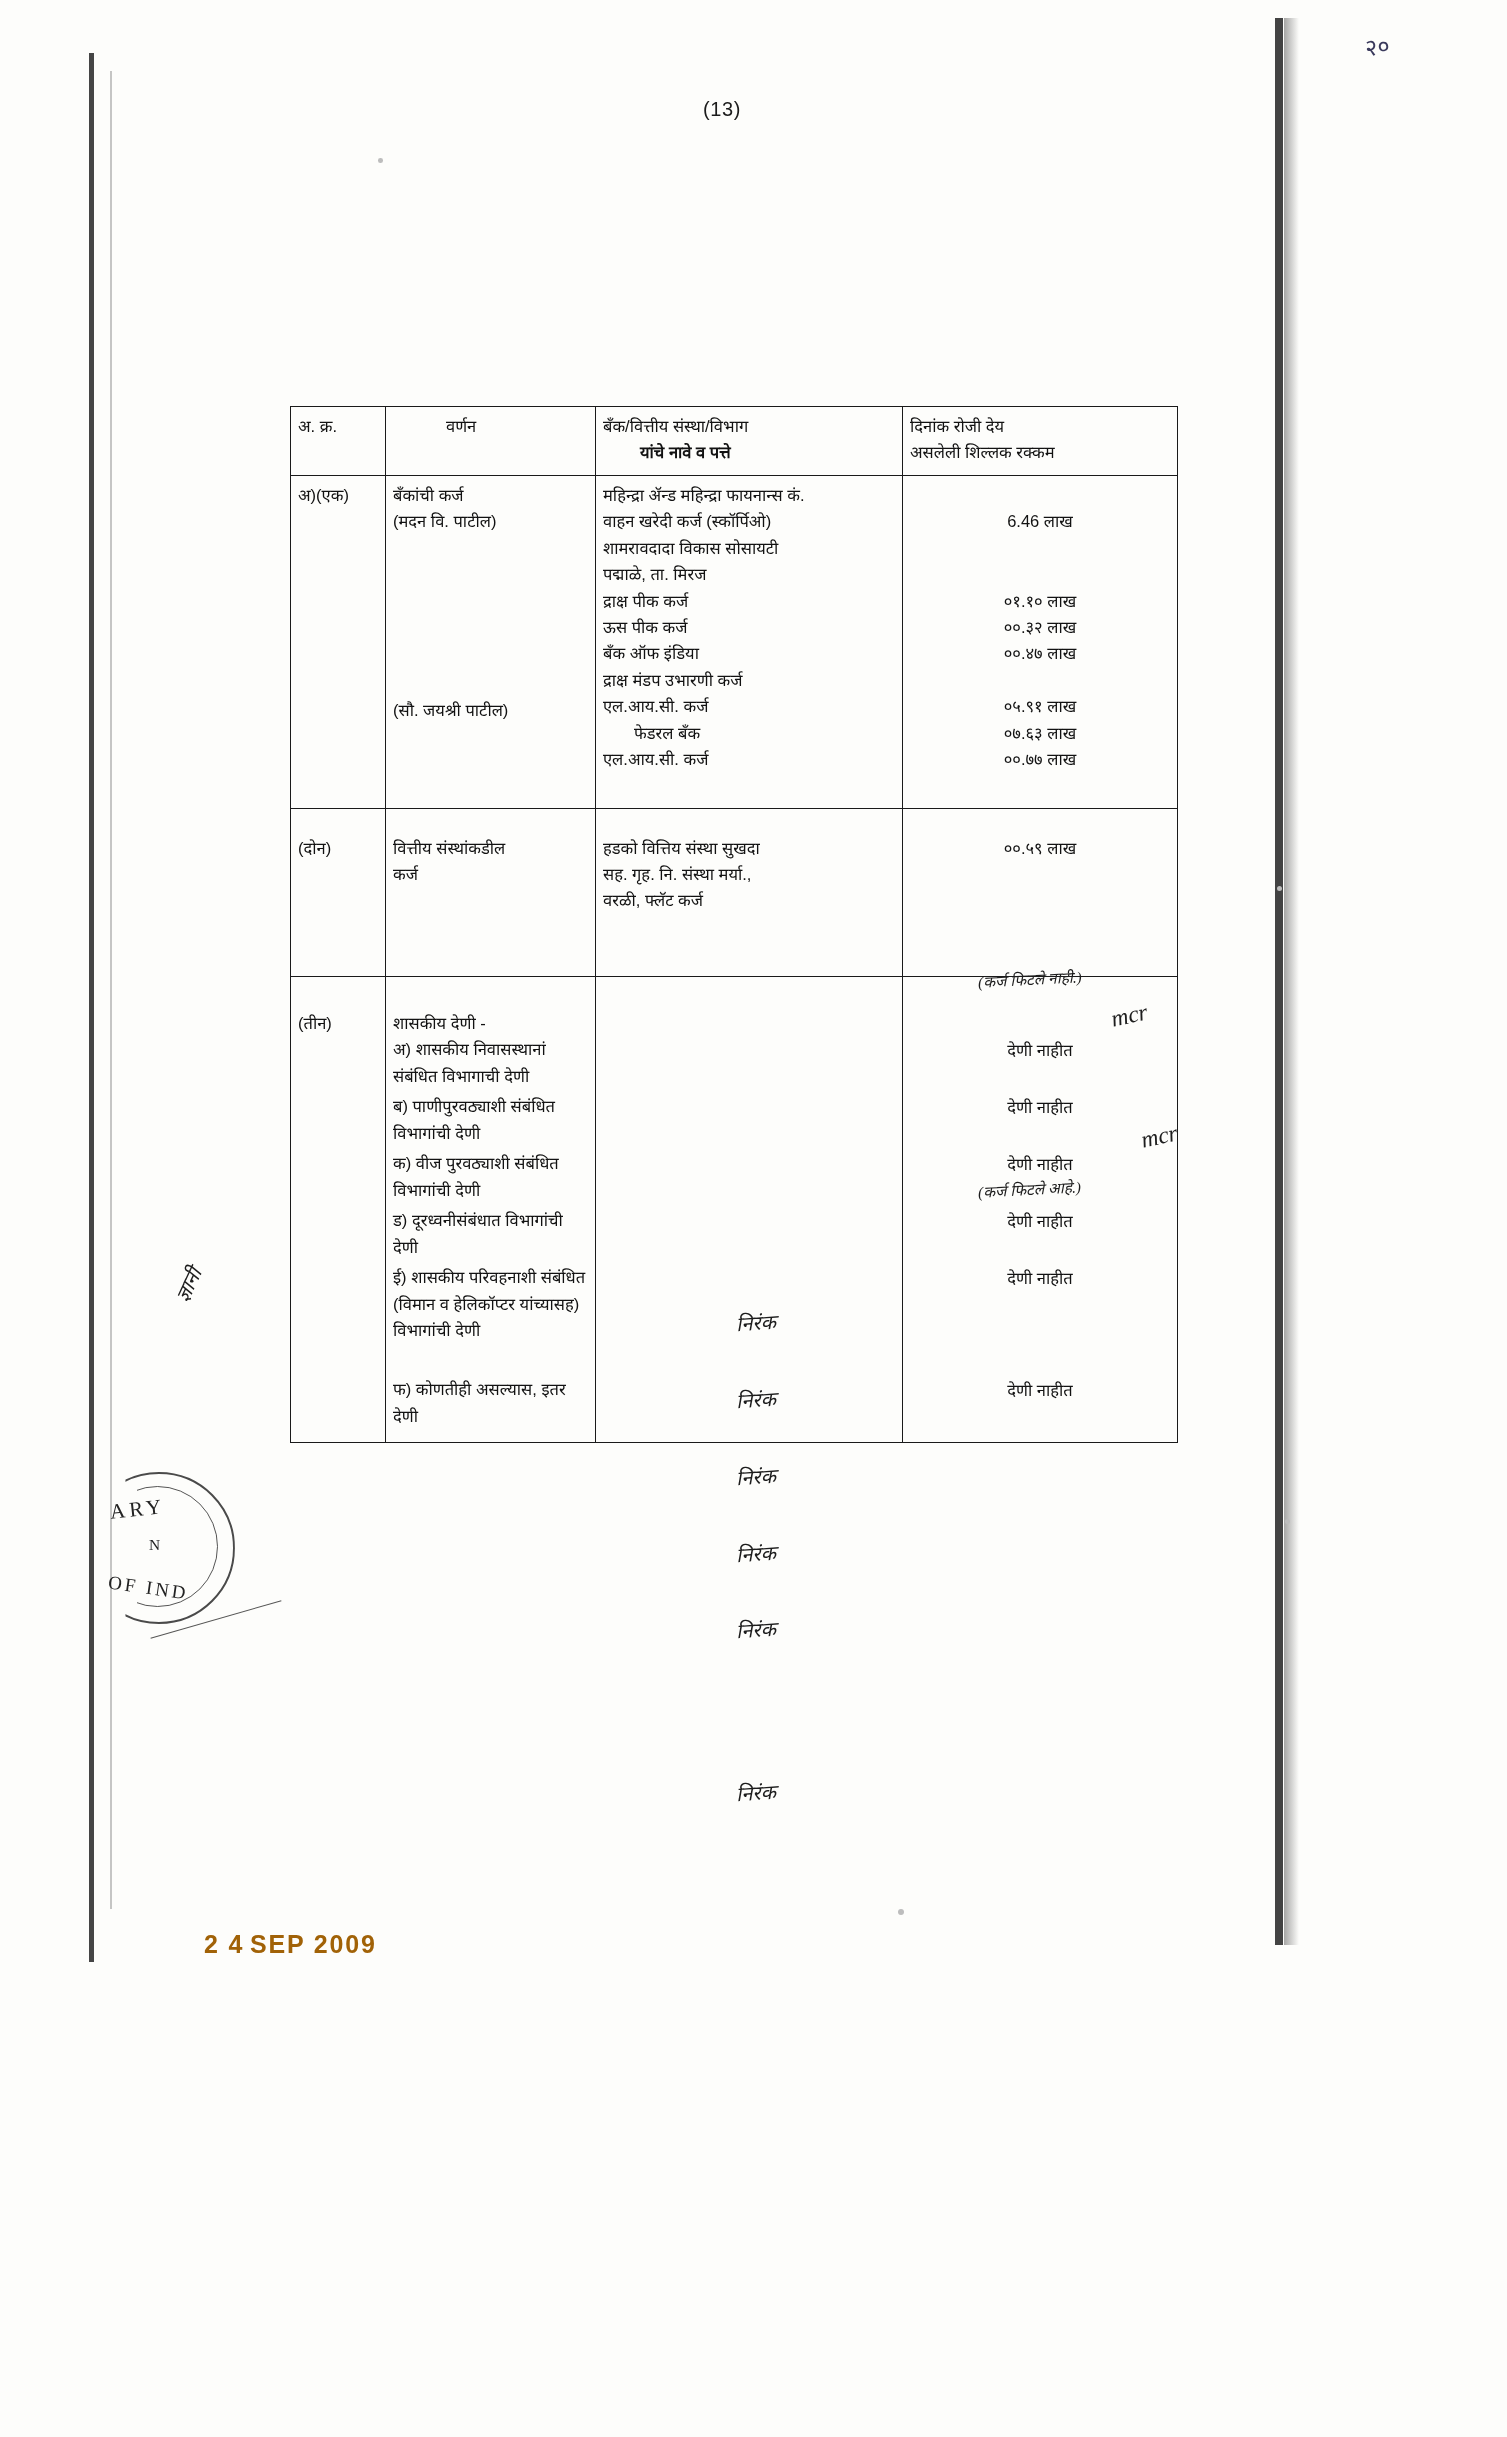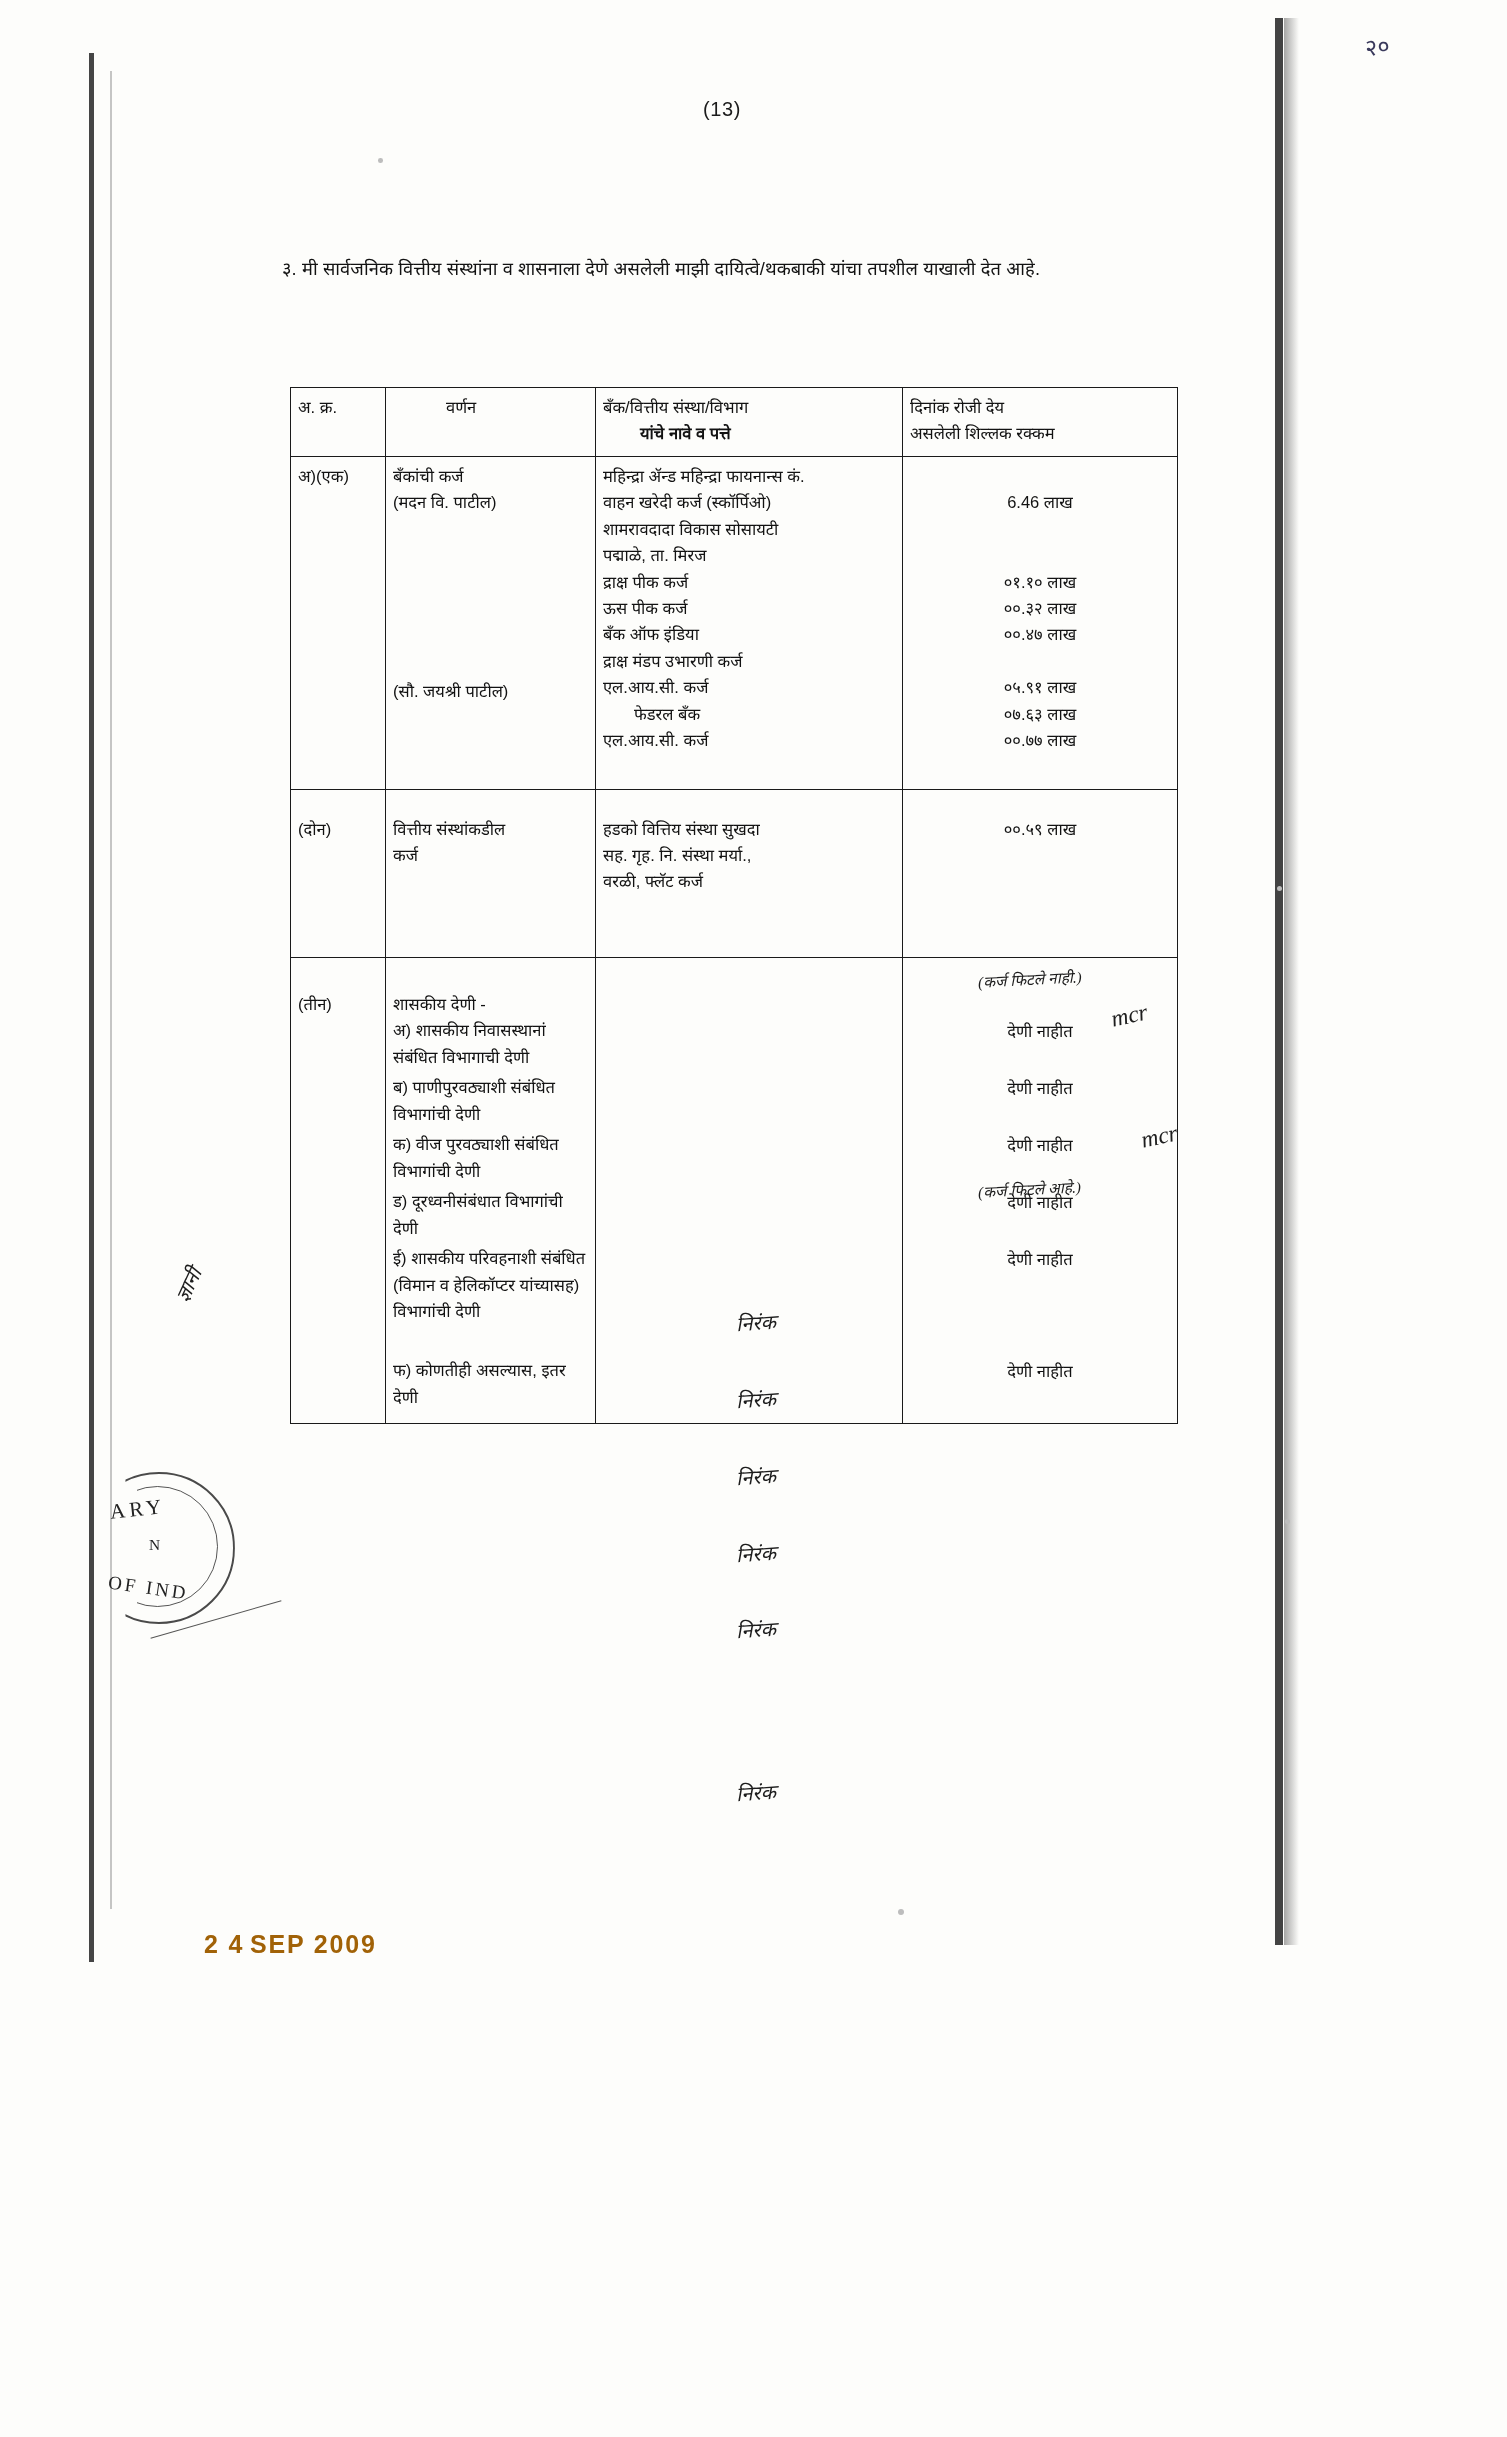--- a/index.html
+++ b/index.html
@@ -79,21 +79,21 @@
     line-height: 1.55;
     letter-spacing: 0.1px;
   }
   .para-1 { left: 282px; top: 255px; width: 910px; }
   .para-2 { left: 282px; top: 353px; width: 910px; }
 
   
   .doc-table {
     position: absolute;
     left: 290px;
-    top: 387px;
+    top: 406px;
     width: 886px;
     border-collapse: collapse;
     table-layout: fixed;
     border-radius: 27px;
   }
   .doc-table td, .doc-table th {
     border: 1.2px solid #1a1a1a;
     vertical-align: top;
     padding: 5.9px 7px 8.3px 7px;
     font-size: 16.5px;
@@ -227,21 +227,20 @@
   <div class="scan-edge-right-fade"></div>
   <div class="scan-speck" style="left:1277px;top:886px;width:5.3px;height:5.3px;"></div>
   <div class="scan-speck" style="left:1285px;top:1519px;width:5.3px;height:5.3px;"></div>
   <div class="scan-speck" style="left:898px;top:1909px;width:5.9px;height:5.9px;"></div>
   <div class="scan-speck" style="left:378px;top:158px;width:4.7px;height:4.7px;"></div>
 
   <div class="folio-mark">२०</div>
 
   <div class="page-number">(13)</div>
 
-  <div class="para para-1">३. मी सार्वजनिक वित्तीय संस्थांना व शासनाला देणे असलेली माझी दायित्वे/थकबाकी यांचा तपशील याखाली देत आहे.</div>
 
   <table class="doc-table">
     <colgroup>
       <col class="col-sr">
         <col class="col-desc">
         <col class="col-bank">
         <col class="col-amt">
     </colgroup>
     <tbody>
       <tr class="hdr">

